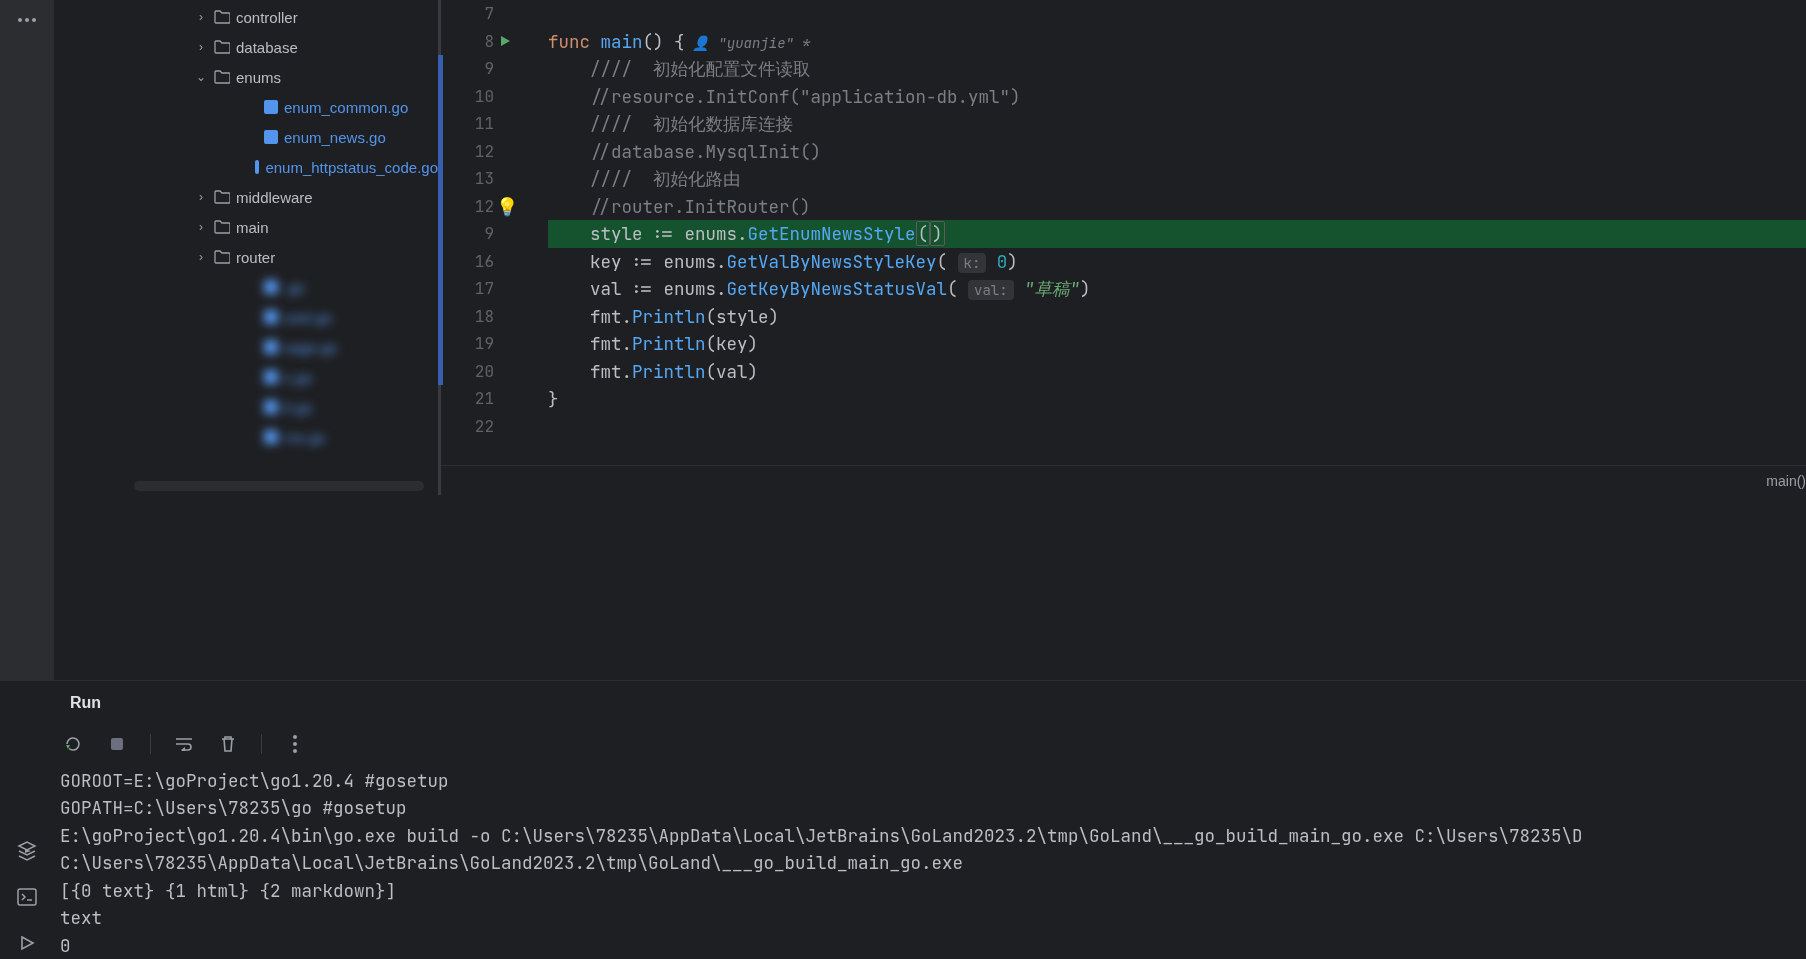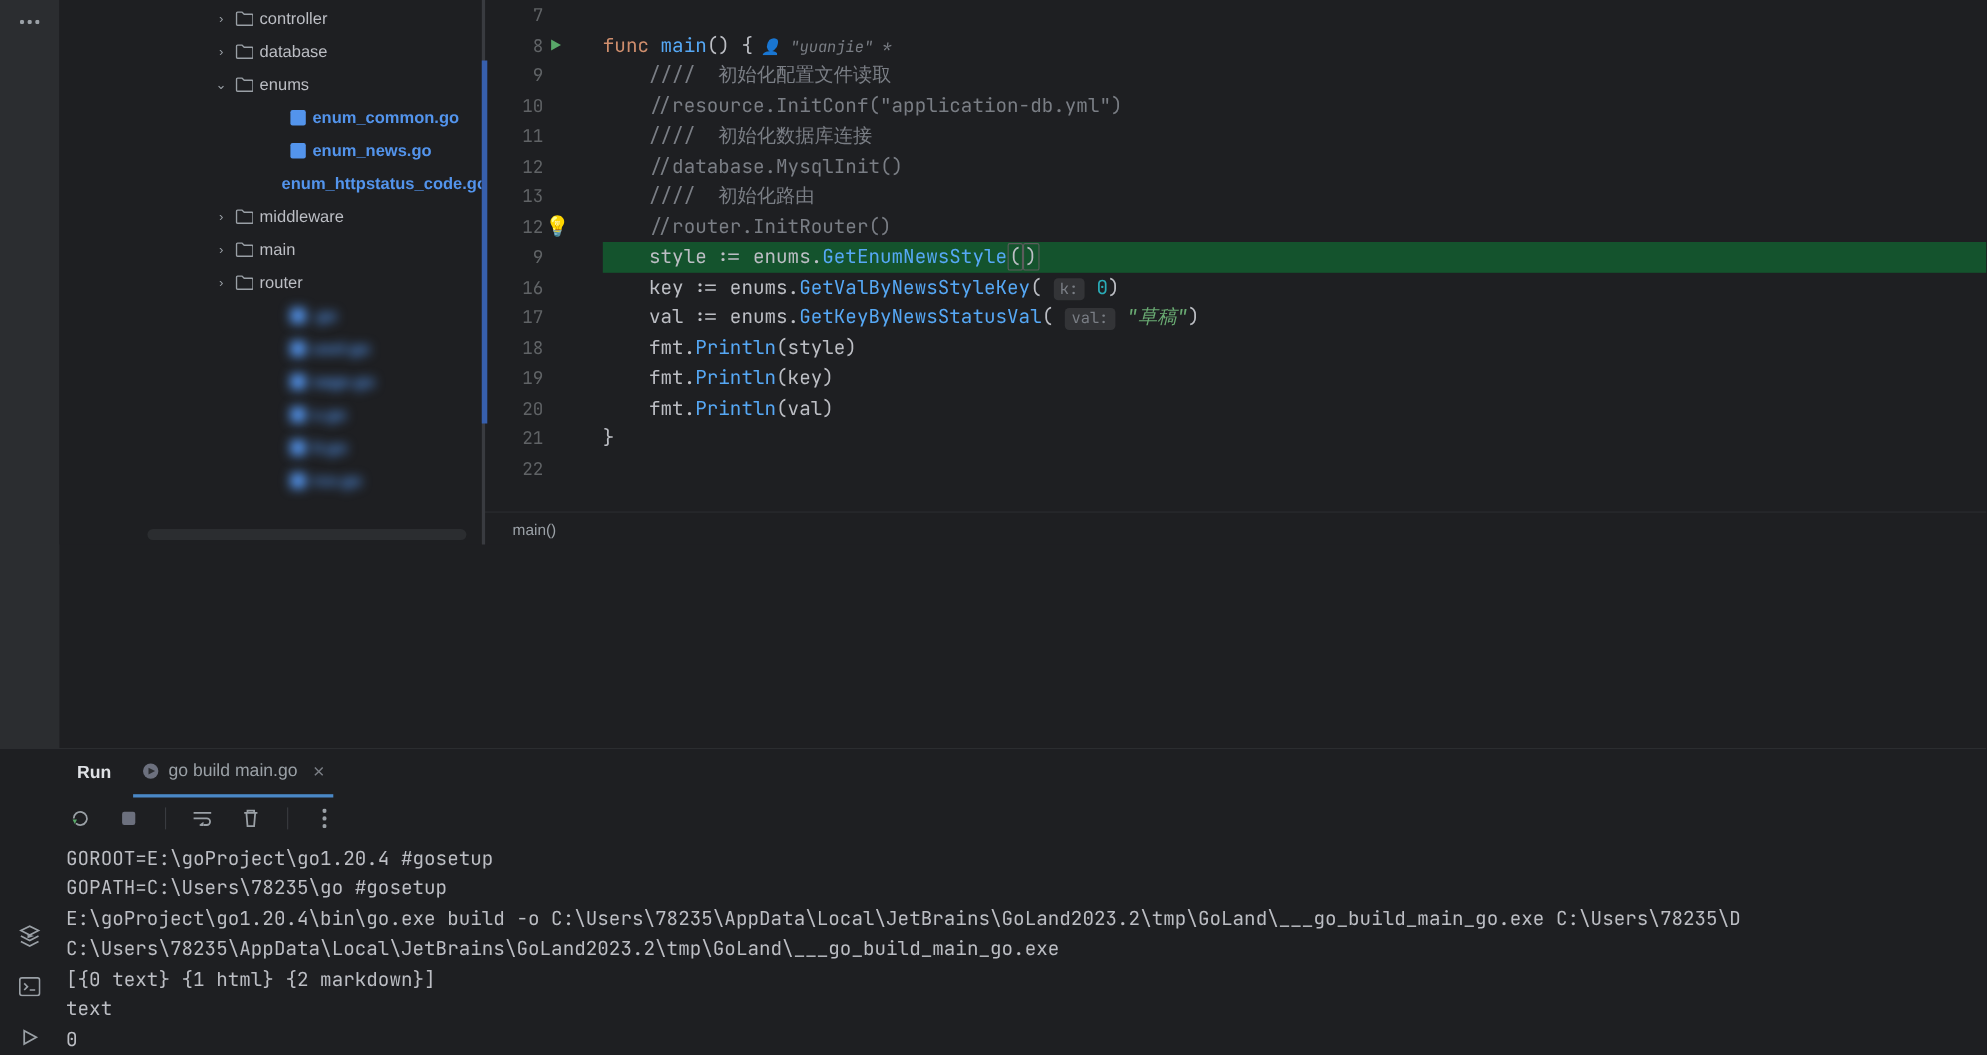--- a/index.html
+++ b/index.html
@@ -9,21 +9,21 @@
   
   .icon-strip { grid-row: 1 / 3; background: #2b2d30; display: flex; flex-direction: column; align-items: center; padding-top: 6px; gap: 18px; }
   .icon-strip .spacer { flex: 1; }
   .strip-btn { width: 28px; height: 28px; display: flex; align-items: center; justify-content: center; color: #9aa0a6; border-radius: 4px; }
 
   
   .tree { background: #1e1f22; overflow: hidden; position: relative; padding-top: 2px; }
   .tree-inner { position: relative; }
   .tree-row { display: flex; align-items: center; height: 30px; padding-left: 140px; gap: 6px; white-space: nowrap; color: #bcbec4; }
   .tree-row.indent1 { padding-left: 140px; }
-  .tree-row.indent2 { padding-left: 190px; font-weight: bold; }
+  .tree-row.indent2 { padding-left: 190px; }
   .tree-row.blurred { filter: blur(5px); }
   .chev { display: inline-flex; width: 14px; justify-content: center; color: #9aa0a6; font-size: 12px; }
   .chev.none { visibility: hidden; }
   .folder-icon { color: #9aa0a6; }
   .go-icon { width: 14px; height: 14px; background: #5394ec; border-radius: 2px; display: inline-block; }
   .file-label { color: #5394ec; }
   .tree-scrollbar { position: absolute; bottom: 4px; left: 80px; right: 14px; height: 10px; background: #2b2d30; border-radius: 5px; }
 
   
   .editor { background: #1e1f22; position: relative; display: flex; flex-direction: column; }
@@ -31,37 +31,37 @@
   .editor-border { position: absolute; left: 0; top: 0; bottom: 0; width: 3px; background: #393b40; }
   .gutter { width: 70px; text-align: right; padding-right: 14px; font-family: "JetBrains Mono","Menlo","Consolas",monospace; font-size: 16px; color: #606366; user-select: none; position: relative; }
   .gutter-line { height: 27.5px; line-height: 27.5px; position: relative; }
   .run-tri { position: absolute; right: -18px; top: 50%; transform: translateY(-50%); color: #59a869; }
   .bulb { position: absolute; left: 90px; color: #f2c55c; font-size: 18px; }
   .bulb-row { position: relative; }
   .change-bar { position: absolute; left: 0; width: 5px; background: #375fad; }
   .code { flex: 1; font-family: "JetBrains Mono","Menlo","Consolas",monospace; font-size: 17.5px; line-height: 27.5px; white-space: pre; padding-left: 40px; }
   .code-line { height: 27.5px; }
   .code-line.hl { background: #14532d; }
-  .breadcrumb { height: 30px; line-height: 30px; padding-left: 28px; background: #1e1f22; border-top: 1px solid #2b2d30; color: #9aa0a6; font-size: 14px; }
+  .breadcrumb { height: 30px; line-height: 30px; padding-left: 14px; background: #1e1f22; border-top: 1px solid #2b2d30; color: #9aa0a6; font-size: 14px; text-align: right; }
 
   .kw { color: #cf8e6d; }
   .fn { color: #56a8f5; }
   .num { color: #2aacb8; }
   .cm { color: #7a7e85; }
   .id { color: #bcbec4; }
   .op { color: #bcbec4; }
   .br { color: #bcbec4; }
   .author { color: #7a7e85; font-style: italic; font-size: 14px; margin-left: 8px; }
   .hint { background: #333437; color: #7a7e85; font-size: 14px; padding: 1px 6px; border-radius: 4px; }
   .paren-match { border: 1px solid #5c5c5c; border-radius: 2px; padding: 0 1px; }
   .zhstr { color: #6aab73; font-style: italic; }
 
   
   .run-panel { grid-column: 1 / 4; background: #1e1f22; display: flex; flex-direction: column; border-top: 1px solid #2b2d30; }
-  .run-tabs { display: flex; align-items: center; height: 44px; gap: 12px; padding-left: 62px; }
+  .run-tabs { display: flex; align-items: center; height: 44px; padding-left: 62px; }
   .run-tab { height: 44px; display: flex; align-items: center; gap: 8px; padding: 0 8px; color: #bcbec4; font-size: 16px; }
   .run-tab.main { font-weight: 600; color: #dfe1e5; }
   .run-tab.sub { border-bottom: 3px solid #4a88c7; color: #9aa0a6; }
   .tab-close { color: #7a7e85; font-size: 18px; margin-left: 6px; }
   .run-toolbar { display: flex; align-items: center; gap: 22px; padding: 8px 0 8px 62px; color: #9aa0a6; }
   .tool-btn { width: 22px; height: 22px; display: flex; align-items: center; justify-content: center; }
   .tool-sep { width: 1px; height: 20px; background: #393b40; }
   .console { flex: 1; padding: 4px 0 0 60px; font-family: "JetBrains Mono","Menlo","Consolas",monospace; font-size: 17.5px; line-height: 27.5px; color: #bcbec4; white-space: pre; overflow: hidden; }
 
   .icon-strip-bottom { position: absolute; left: 0; bottom: 0; width: 54px; display: flex; flex-direction: column; align-items: center; gap: 18px; padding-bottom: 8px; }
@@ -216,30 +216,20 @@
         </div>
       <div class="code" id="code"><div class="code-line"></div><div class="code-line"><span class="kw">func</span> <span class="fn">main</span><span class="br">()</span> <span class="br">{</span><span class="author">👤 "yuanjie" *</span></div><div class="code-line">    <span class="cm">////  初始化配置文件读取</span></div><div class="code-line">    <span class="cm">//resource.InitConf("application-db.yml")</span></div><div class="code-line">    <span class="cm">////  初始化数据库连接</span></div><div class="code-line">    <span class="cm">//database.MysqlInit()</span></div><div class="code-line">    <span class="cm">////  初始化路由</span></div><div class="code-line bulb-row" style="position: relative;"><span class="bulb" style="position:absolute;left:-52px">💡</span>    <span class="cm">//router.InitRouter()</span></div><div class="code-line hl">    <span class="id">style</span> <span class="op">:=</span> <span class="id">enums</span><span class="op">.</span><span class="fn">GetEnumNewsStyle</span><span class="paren-match">(</span><span class="paren-match">)</span></div><div class="code-line">    <span class="id">key</span> <span class="op">:=</span> <span class="id">enums</span><span class="op">.</span><span class="fn">GetValByNewsStyleKey</span><span class="br">(</span> <span class="hint">k:</span> <span class="num">0</span><span class="br">)</span></div><div class="code-line">    <span class="id">val</span> <span class="op">:=</span> <span class="id">enums</span><span class="op">.</span><span class="fn">GetKeyByNewsStatusVal</span><span class="br">(</span> <span class="hint">val:</span> <span class="zhstr">"草稿"</span><span class="br">)</span></div><div class="code-line">    <span class="id">fmt</span><span class="op">.</span><span class="fn">Println</span><span class="br">(</span><span class="id">style</span><span class="br">)</span></div><div class="code-line">    <span class="id">fmt</span><span class="op">.</span><span class="fn">Println</span><span class="br">(</span><span class="id">key</span><span class="br">)</span></div><div class="code-line">    <span class="id">fmt</span><span class="op">.</span><span class="fn">Println</span><span class="br">(</span><span class="id">val</span><span class="br">)</span></div><div class="code-line"><span class="br">}</span></div><div class="code-line"></div></div>
     <div class="change-bar" style="top: 55px; height: 330px;"></div>
       </div>
     <div class="breadcrumb">main()</div>
   </div>
 
   <div class="run-panel">
     <div class="run-tabs">
       <div class="run-tab main">Run</div>
-      <div class="run-tab sub">
-        <span>
-          <svg width="16" height="16" viewBox="0 0 16 16">
-              <circle cx="8" cy="8" r="7" fill="#6c707e"></circle>
-              <polygon points="6,5 12,8 6,11" fill="#2b2d30"></polygon>
-            </svg>
-        </span>
-        <span>go build main.go</span>
-        <span class="tab-close">×</span>
-      </div>
     </div>
     <div class="run-toolbar">
       <div class="tool-btn">
         <svg width="18" height="18" viewBox="0 0 18 18">
             <path d="M3 9a6 6 0 1 1 2 4.5" fill="none" stroke="#9aa0a6" stroke-width="1.6"></path>
             <polygon points="2,10 6,10 4,14" fill="#59a869"></polygon>
           </svg>
       </div>
       <div class="tool-btn">
         <svg width="14" height="14" viewBox="0 0 14 14">

